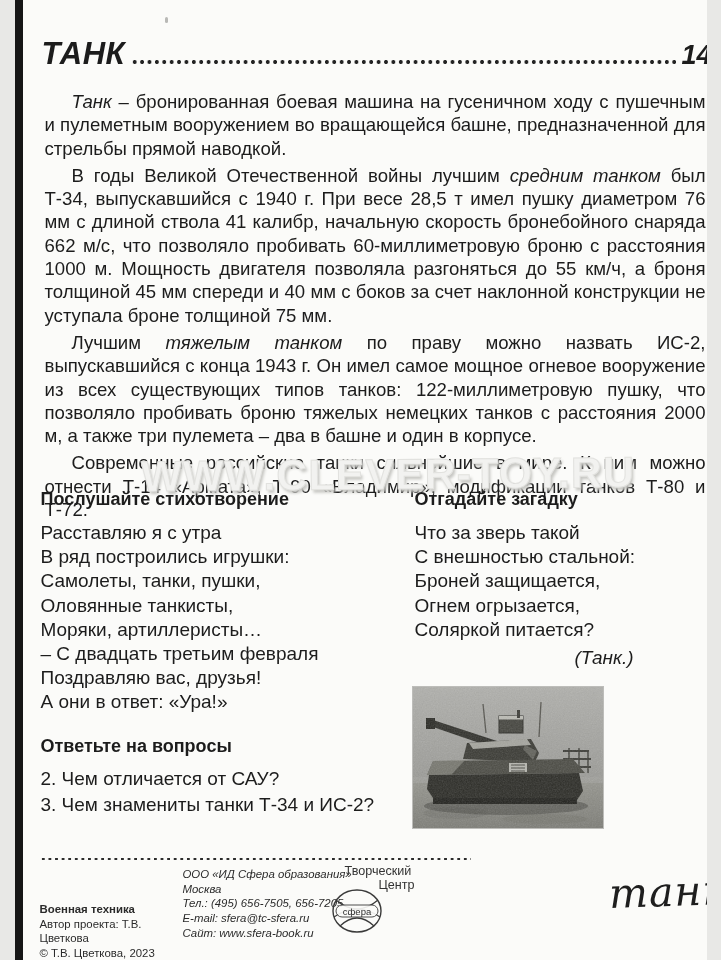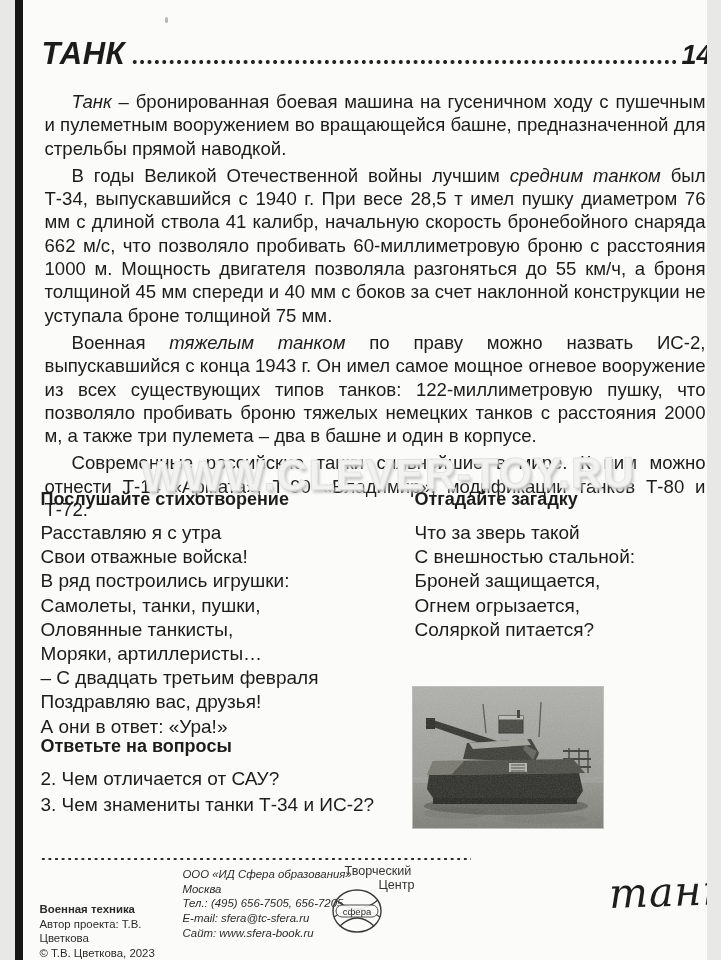--- a/index.html
+++ b/index.html
@@ -83,46 +83,46 @@
 
   <div class="header">
     <span class="title">ТАНК</span>
     <span class="leader-dots"></span>
     <span class="pagenum">14</span>
   </div>
 
   <div class="article">
     <p><span class="it">Танк</span><span> – бронированная боевая машина на гусеничном ходу с пушечным и пулеметным вооружением во вращающейся башне, предназначенной для стрельбы прямой наводкой.</span></p>
     <p><span>В годы Великой Отечественной войны лучшим </span><span class="it">средним танком</span><span> был Т-34, выпускавшийся с 1940 г. При весе 28,5 т имел пушку диаметром 76 мм с длиной ствола 41 калибр, начальную скорость бронебойного снаряда 662 м/с, что позволяло пробивать 60-миллиметровую броню с расстояния 1000 м. Мощность двигателя позволяла разгоняться до 55 км/ч, а броня толщиной 45 мм спереди и 40 мм с боков за счет наклонной конструкции не уступала броне толщиной 75 мм.</span></p>
-    <p><span>Военная </span><span class="it">тяжелым танком</span><span> по праву можно назвать ИС-2, выпускавшийся с конца 1943 г. Он имел самое мощное огневое вооружение из всех существующих типов танков: 122-миллиметровую пушку, что позволяло пробивать броню тяжелых немецких танков с расстояния 2000 м, а также три пулемета – два в башне и один в корпусе.</span></p>
+    <p><span>Лучшим </span><span class="it">тяжелым танком</span><span> по праву можно назвать ИС-2, выпускавшийся с конца 1943 г. Он имел самое мощное огневое вооружение из всех существующих типов танков: 122-миллиметровую пушку, что позволяло пробивать броню тяжелых немецких танков с расстояния 2000 м, а также три пулемета – два в башне и один в корпусе.</span></p>
     <p>Современные российские танки сильнейшие в мире. К ним можно отнести Т-14 «Армата», Т-90 «Владимир», модификации танков Т-80 и Т-72.</p>
   </div>
 
   <div class="watermark">WWW.CLEVER-TOY.RU</div>
 
   <div class="poem">
     <h3 class="colhead">Послушайте стихотворение</h3>
     <div class="vline">Расставляю я с утра</div>
-    <div class="vline">Свои отважные войска!</div>
     <div class="vline">В ряд построились игрушки:</div>
     <div class="vline">Самолеты, танки, пушки,</div>
     <div class="vline">Оловянные танкисты,</div>
     <div class="vline">Моряки, артиллеристы…</div>
     <div class="vline">– С двадцать третьим февраля</div>
     <div class="vline">Поздравляю вас, друзья!</div>
     <div class="vline">А они в ответ: «Ура!»</div>
   </div>
 
   <div class="riddle">
     <h3 class="colhead">Отгадайте загадку</h3>
     <div class="vline">Что за зверь такой</div>
     <div class="vline">С внешностью стальной:</div>
     <div class="vline">Броней защищается,</div>
     <div class="vline">Огнем огрызается,</div>
     <div class="vline">Соляркой питается?</div>
+    <div class="riddle-answer">(Танк.)</div>
   </div>
 
   <div class="questions">
     <h3 class="colhead">Ответьте на вопросы</h3>
     <div class="qline">2. Чем отличается от САУ?</div>
     <div class="qline">3. Чем знамениты танки Т-34 и ИС-2?</div>
   </div>
 
   <div class="photo">
     <svg width="190" height="141" viewBox="0 0 190 141" xmlns="http://www.w3.org/2000/svg">

